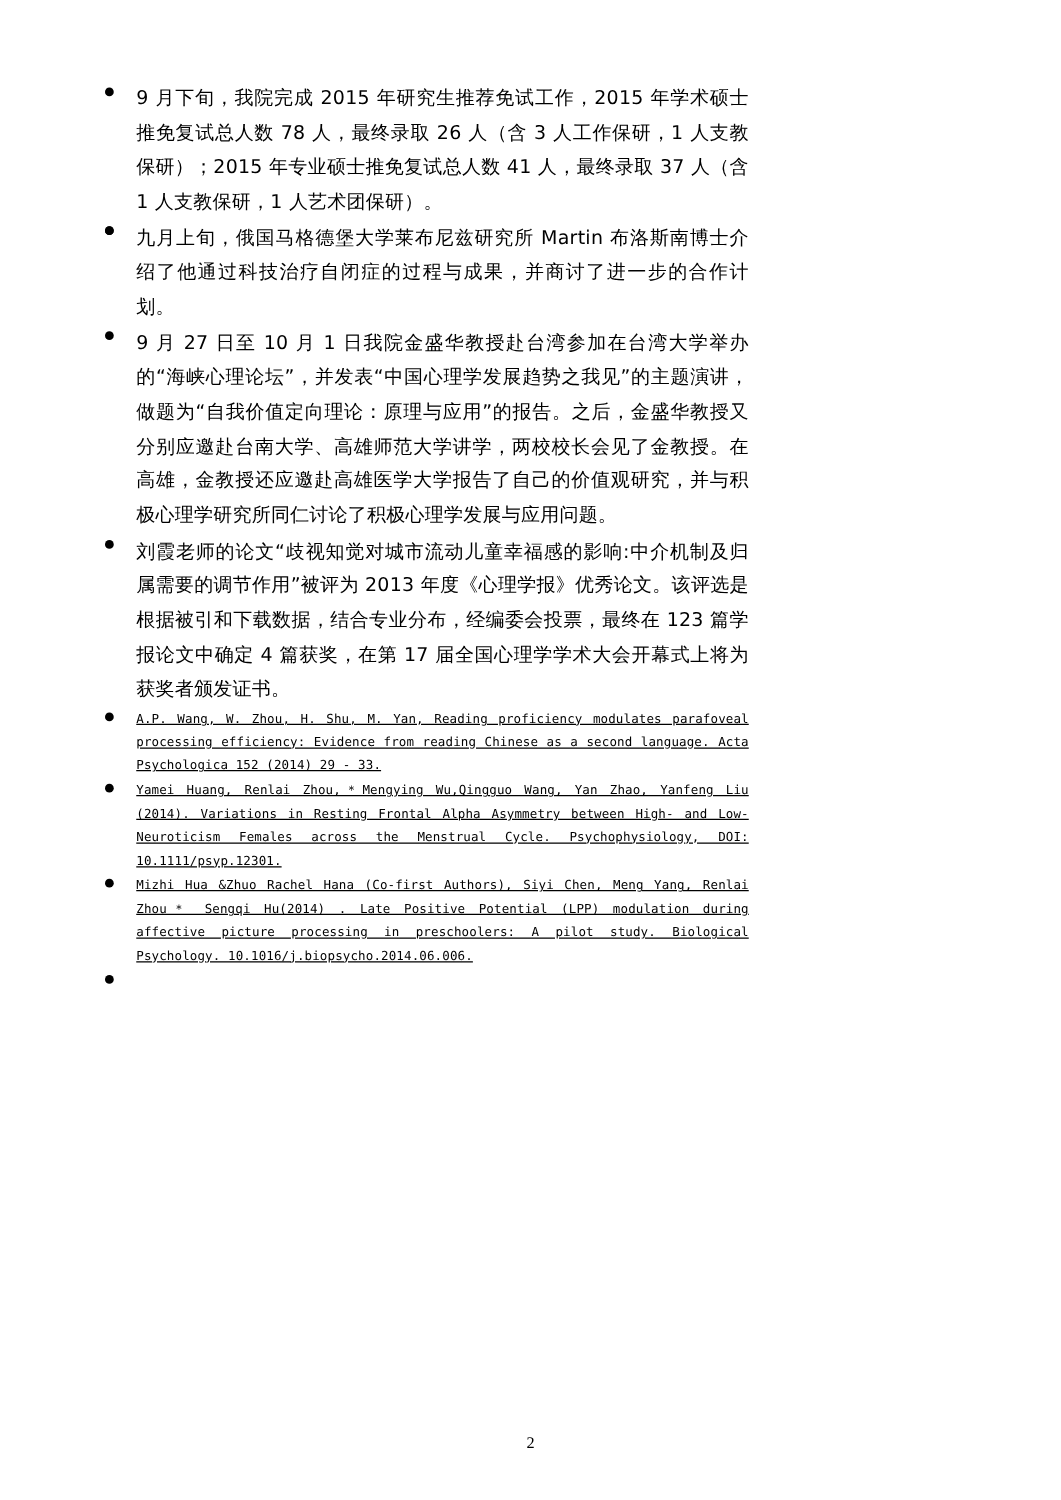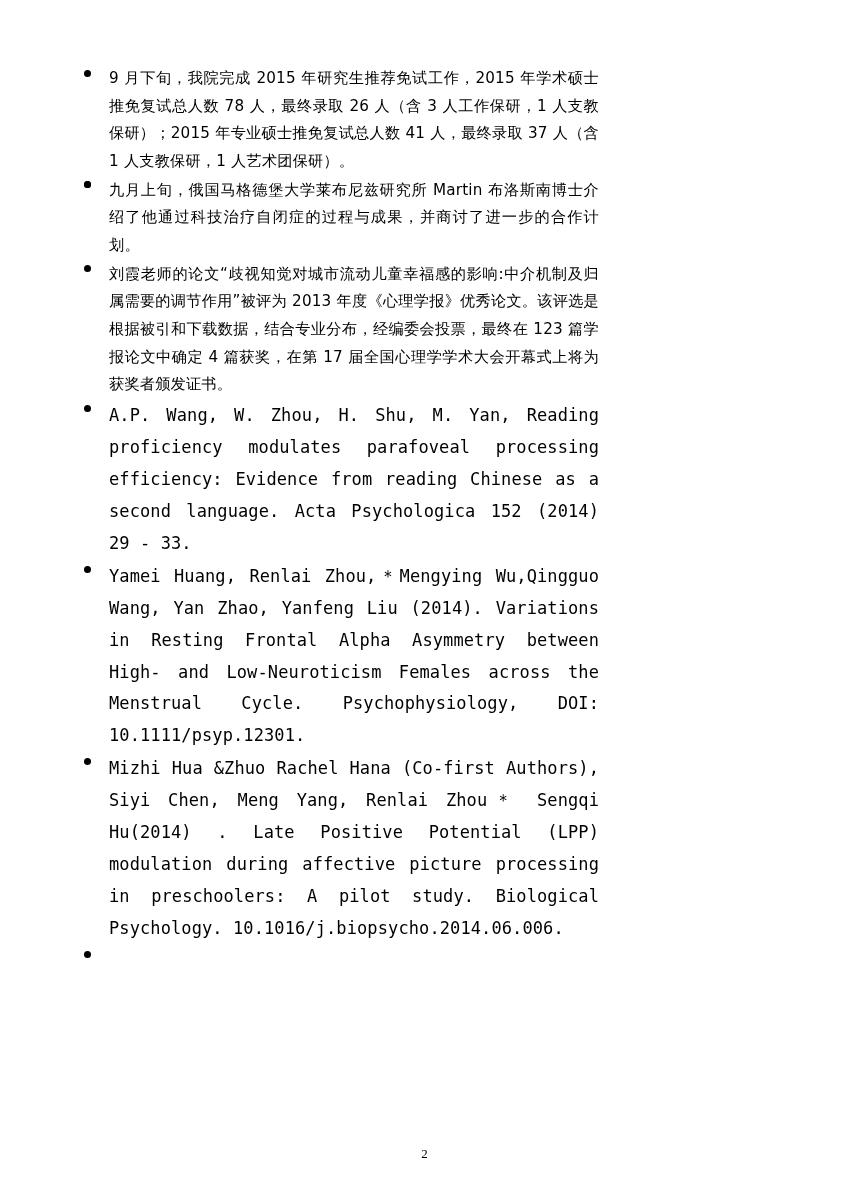--- a/index.html
+++ b/index.html
@@ -48,24 +48,25 @@
   .cn {
     font-family: "DejaVu Sans", "Liberation Sans", sans-serif;
     font-size: 15.2px;
     line-height: 1.82;
     text-align: justify;
     text-justify: inter-ideograph;
     letter-spacing: 0.2px;
   }
   .en {
     font-family: "DejaVu Sans Mono", "Liberation Mono", monospace;
-    font-size: 17px;
+    font-size: 10px;
     line-height: 1.88;
     text-align: justify;
     letter-spacing: 0.1px;
+    text-decoration: underline;
   }
   .page-number {
     position: absolute;
     bottom: 38px;
     left: 0;
     width: 849px;
     text-align: center;
     font-family: "Liberation Serif", serif;
     font-size: 13px;
     color: #000;
@@ -83,20 +84,24 @@
       </li>
       <li class="para cn">
         <span class="bullet"></span>
       </li>
       <li class="para cn">
         <span class="bullet"></span>
         <span>九月上旬，俄国马格德堡大学莱布尼兹研究所 Martin 布洛斯南博士介绍了他通过科技治疗自闭症的过程与成果，并商讨了进一步的合作计划。</span>
       </li>
       <li class="para cn">
         <span class="bullet"></span>
+        <span>9 月 27 日至 10 月 1 日我院金盛华教授赴台湾参加在台湾大学举办的“海峡心理论坛”，并发表“中国心理学发展趋势之我见”的主题演讲，做题为“自我价值定向理论：原理与应用”的报告。之后，金盛华教授又分别应邀赴台南大学、高雄师范大学讲学，两校校长会见了金教授。在高雄，金教授还应邀赴高雄医学大学报告了自己的价值观研究，并与积极心理学研究所同仁讨论了积极心理学发展与应用问题。</span>
+      </li>
+      <li class="para cn">
+        <span class="bullet"></span>
         <span>刘霞老师的论文“歧视知觉对城市流动儿童幸福感的影响:中介机制及归属需要的调节作用”被评为 2013 年度《心理学报》优秀论文。该评选是根据被引和下载数据，结合专业分布，经编委会投票，最终在 123 篇学报论文中确定 4 篇获奖，在第 17 届全国心理学学术大会开幕式上将为获奖者颁发证书。</span>
       </li>
       <li class="para en">
         <span class="bullet"></span>
         <span>A.P. Wang, W. Zhou, H. Shu, M. Yan, Reading proficiency modulates parafoveal processing efficiency: Evidence from reading Chinese as a second language. Acta Psychologica 152 (2014) 29 - 33.</span>
       </li>
       <li class="para en">
         <span class="bullet"></span>
         <span>Yamei Huang, Renlai Zhou,＊Mengying Wu,Qingguo Wang, Yan Zhao, Yanfeng Liu (2014). Variations in Resting Frontal Alpha Asymmetry between High- and Low-Neuroticism Females across the Menstrual Cycle. Psychophysiology, DOI: 10.1111/psyp.12301.</span>
       </li>

